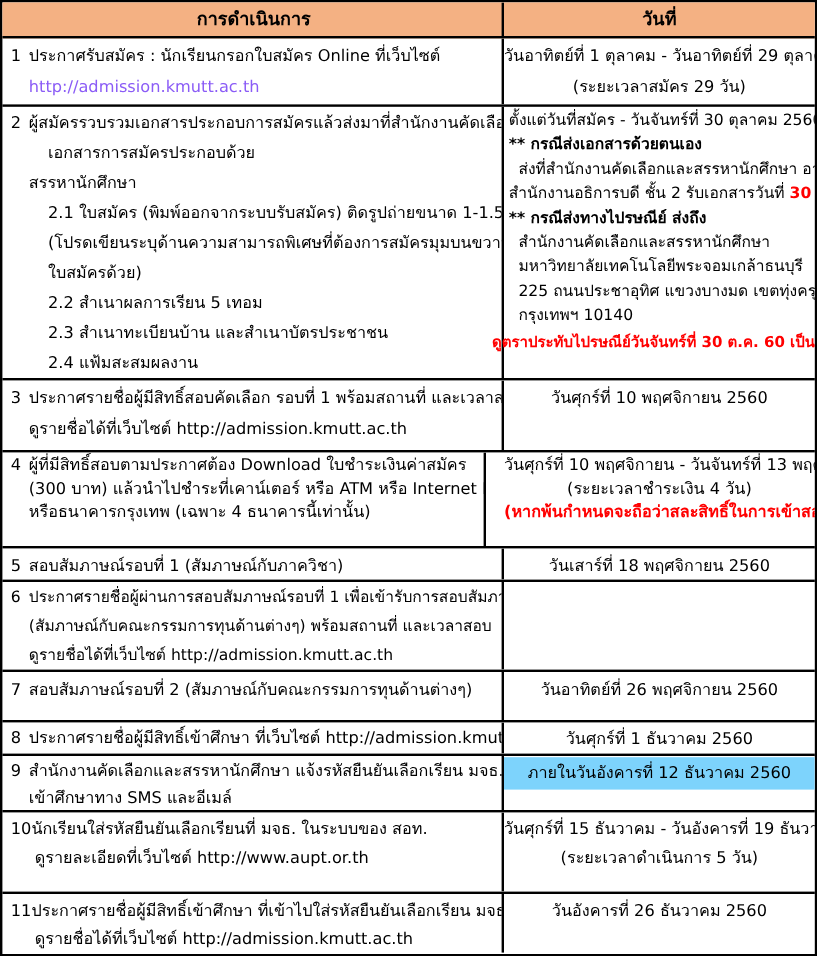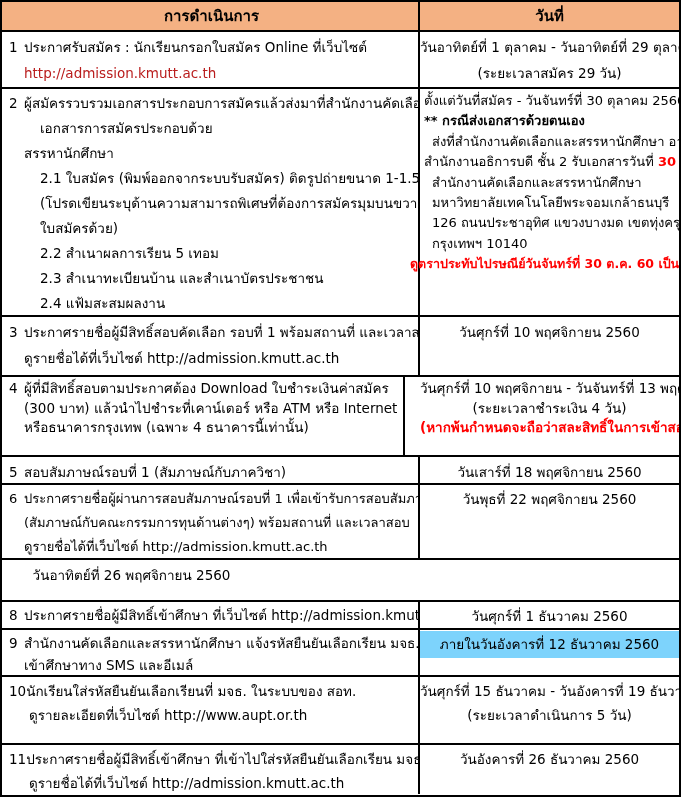--- a/index.html
+++ b/index.html
@@ -16,21 +16,21 @@
   .right{width:259px;padding-top:2px;text-align:center;}
   .hdr{height:30px;background:#F4B183;font-weight:bold;font-size:15px;}
   .hdr .cell{padding-top:3px;text-align:center;line-height:22px;}
   .ln{line-height:26px;white-space:nowrap;}
   .num{display:inline-block;min-width:15px;}
   .cont{padding-left:15px;}
   .cont2{padding-left:20px;}
   .ind{padding-left:31px;}
   .b{font-weight:bold;}
   .red{color:#FF0000;font-weight:bold;}
-  .link{color:#b91c1c;}
+  .link{color:#8b5cf6;}
   .c{text-align:center;}
   .i1{padding-left:8px;}
   
   .r1{height:57px;}
   .r2{height:228px;}
   .r3{height:60px;}
   .r4{height:80px;gap:15px;}
   .r5{height:28px;}
   .r6{height:75px;}
   .r7{height:42px;}
@@ -85,23 +85,24 @@
         <div class="ln ind">ใบสมัครด้วย)</div>
         <div class="ln ind">2.2 สำเนาผลการเรียน 5 เทอม</div>
         <div class="ln ind">2.3 สำเนาทะเบียนบ้าน และสำเนาบัตรประชาชน</div>
         <div class="ln ind">2.4 แฟ้มสะสมผลงาน</div>
       </div>
       <div class="cell right">
         <div class="ln c">ตั้งแต่วันที่สมัคร - วันจันทร์ที่ 30 ตุลาคม 2560</div>
         <div class="ln b">** กรณีส่งเอกสารด้วยตนเอง</div>
         <div class="ln i1">ส่งที่สำนักงานคัดเลือกและสรรหานักศึกษา อาคาร</div>
         <div class="ln"><span>สำนักงานอธิการบดี ชั้น 2 รับเอกสารวันที่ </span><span class="red">30 ต.ค. 60</span></div>
+        <div class="ln b">** กรณีส่งทางไปรษณีย์ ส่งถึง</div>
         <div class="ln i1">สำนักงานคัดเลือกและสรรหานักศึกษา</div>
         <div class="ln i1">มหาวิทยาลัยเทคโนโลยีพระจอมเกล้าธนบุรี</div>
-        <div class="ln i1">126 ถนนประชาอุทิศ แขวงบางมด เขตทุ่งครุ</div>
+        <div class="ln i1">225 ถนนประชาอุทิศ แขวงบางมด เขตทุ่งครุ</div>
         <div class="ln i1">กรุงเทพฯ 10140</div>
         <div class="ln red redover">ดูตราประทับไปรษณีย์วันจันทร์ที่ 30 ต.ค. 60 เป็นวันสุดท้าย</div>
       </div>
     </div>
 
     <div class="row r3">
       <div class="cell left">
         <div class="ln"><span class="num">3</span><span>ประกาศรายชื่อผู้มีสิทธิ์สอบคัดเลือก รอบที่ 1 พร้อมสถานที่ และเวลาสอบ</span></div>
         <div class="ln cont">ดูรายชื่อได้ที่เว็บไซต์   http://admission.kmutt.ac.th</div>
       </div>
@@ -131,26 +132,26 @@
         <div class="ln">วันเสาร์ที่ 18 พฤศจิกายน 2560</div>
       </div>
     </div>
 
     <div class="row r6">
       <div class="cell left">
         <div class="ln"><span class="num">6</span><span>ประกาศรายชื่อผู้ผ่านการสอบสัมภาษณ์รอบที่ 1 เพื่อเข้ารับการสอบสัมภาษณ์รอบที่ 2</span></div>
         <div class="ln cont">(สัมภาษณ์กับคณะกรรมการทุนด้านต่างๆ) พร้อมสถานที่ และเวลาสอบ</div>
         <div class="ln cont">ดูรายชื่อได้ที่เว็บไซต์   http://admission.kmutt.ac.th</div>
       </div>
-      <div class="cell right">
-        <div class="ln">วันพุธที่ 22 พฤศจิกายน 2560</div>
-      </div>
     </div>
 
     <div class="row r7">
+      <div class="cell left">
+        <div class="ln"><span class="num">7</span><span>สอบสัมภาษณ์รอบที่ 2 (สัมภาษณ์กับคณะกรรมการทุนด้านต่างๆ)</span></div>
+      </div>
       <div class="cell right">
         <div class="ln">วันอาทิตย์ที่ 26 พฤศจิกายน 2560</div>
       </div>
     </div>
 
     <div class="row r8">
       <div class="cell left">
         <div class="ln"><span class="num">8</span><span>ประกาศรายชื่อผู้มีสิทธิ์เข้าศึกษา ที่เว็บไซต์ http://admission.kmutt.ac.th</span></div>
       </div>
       <div class="cell right">

